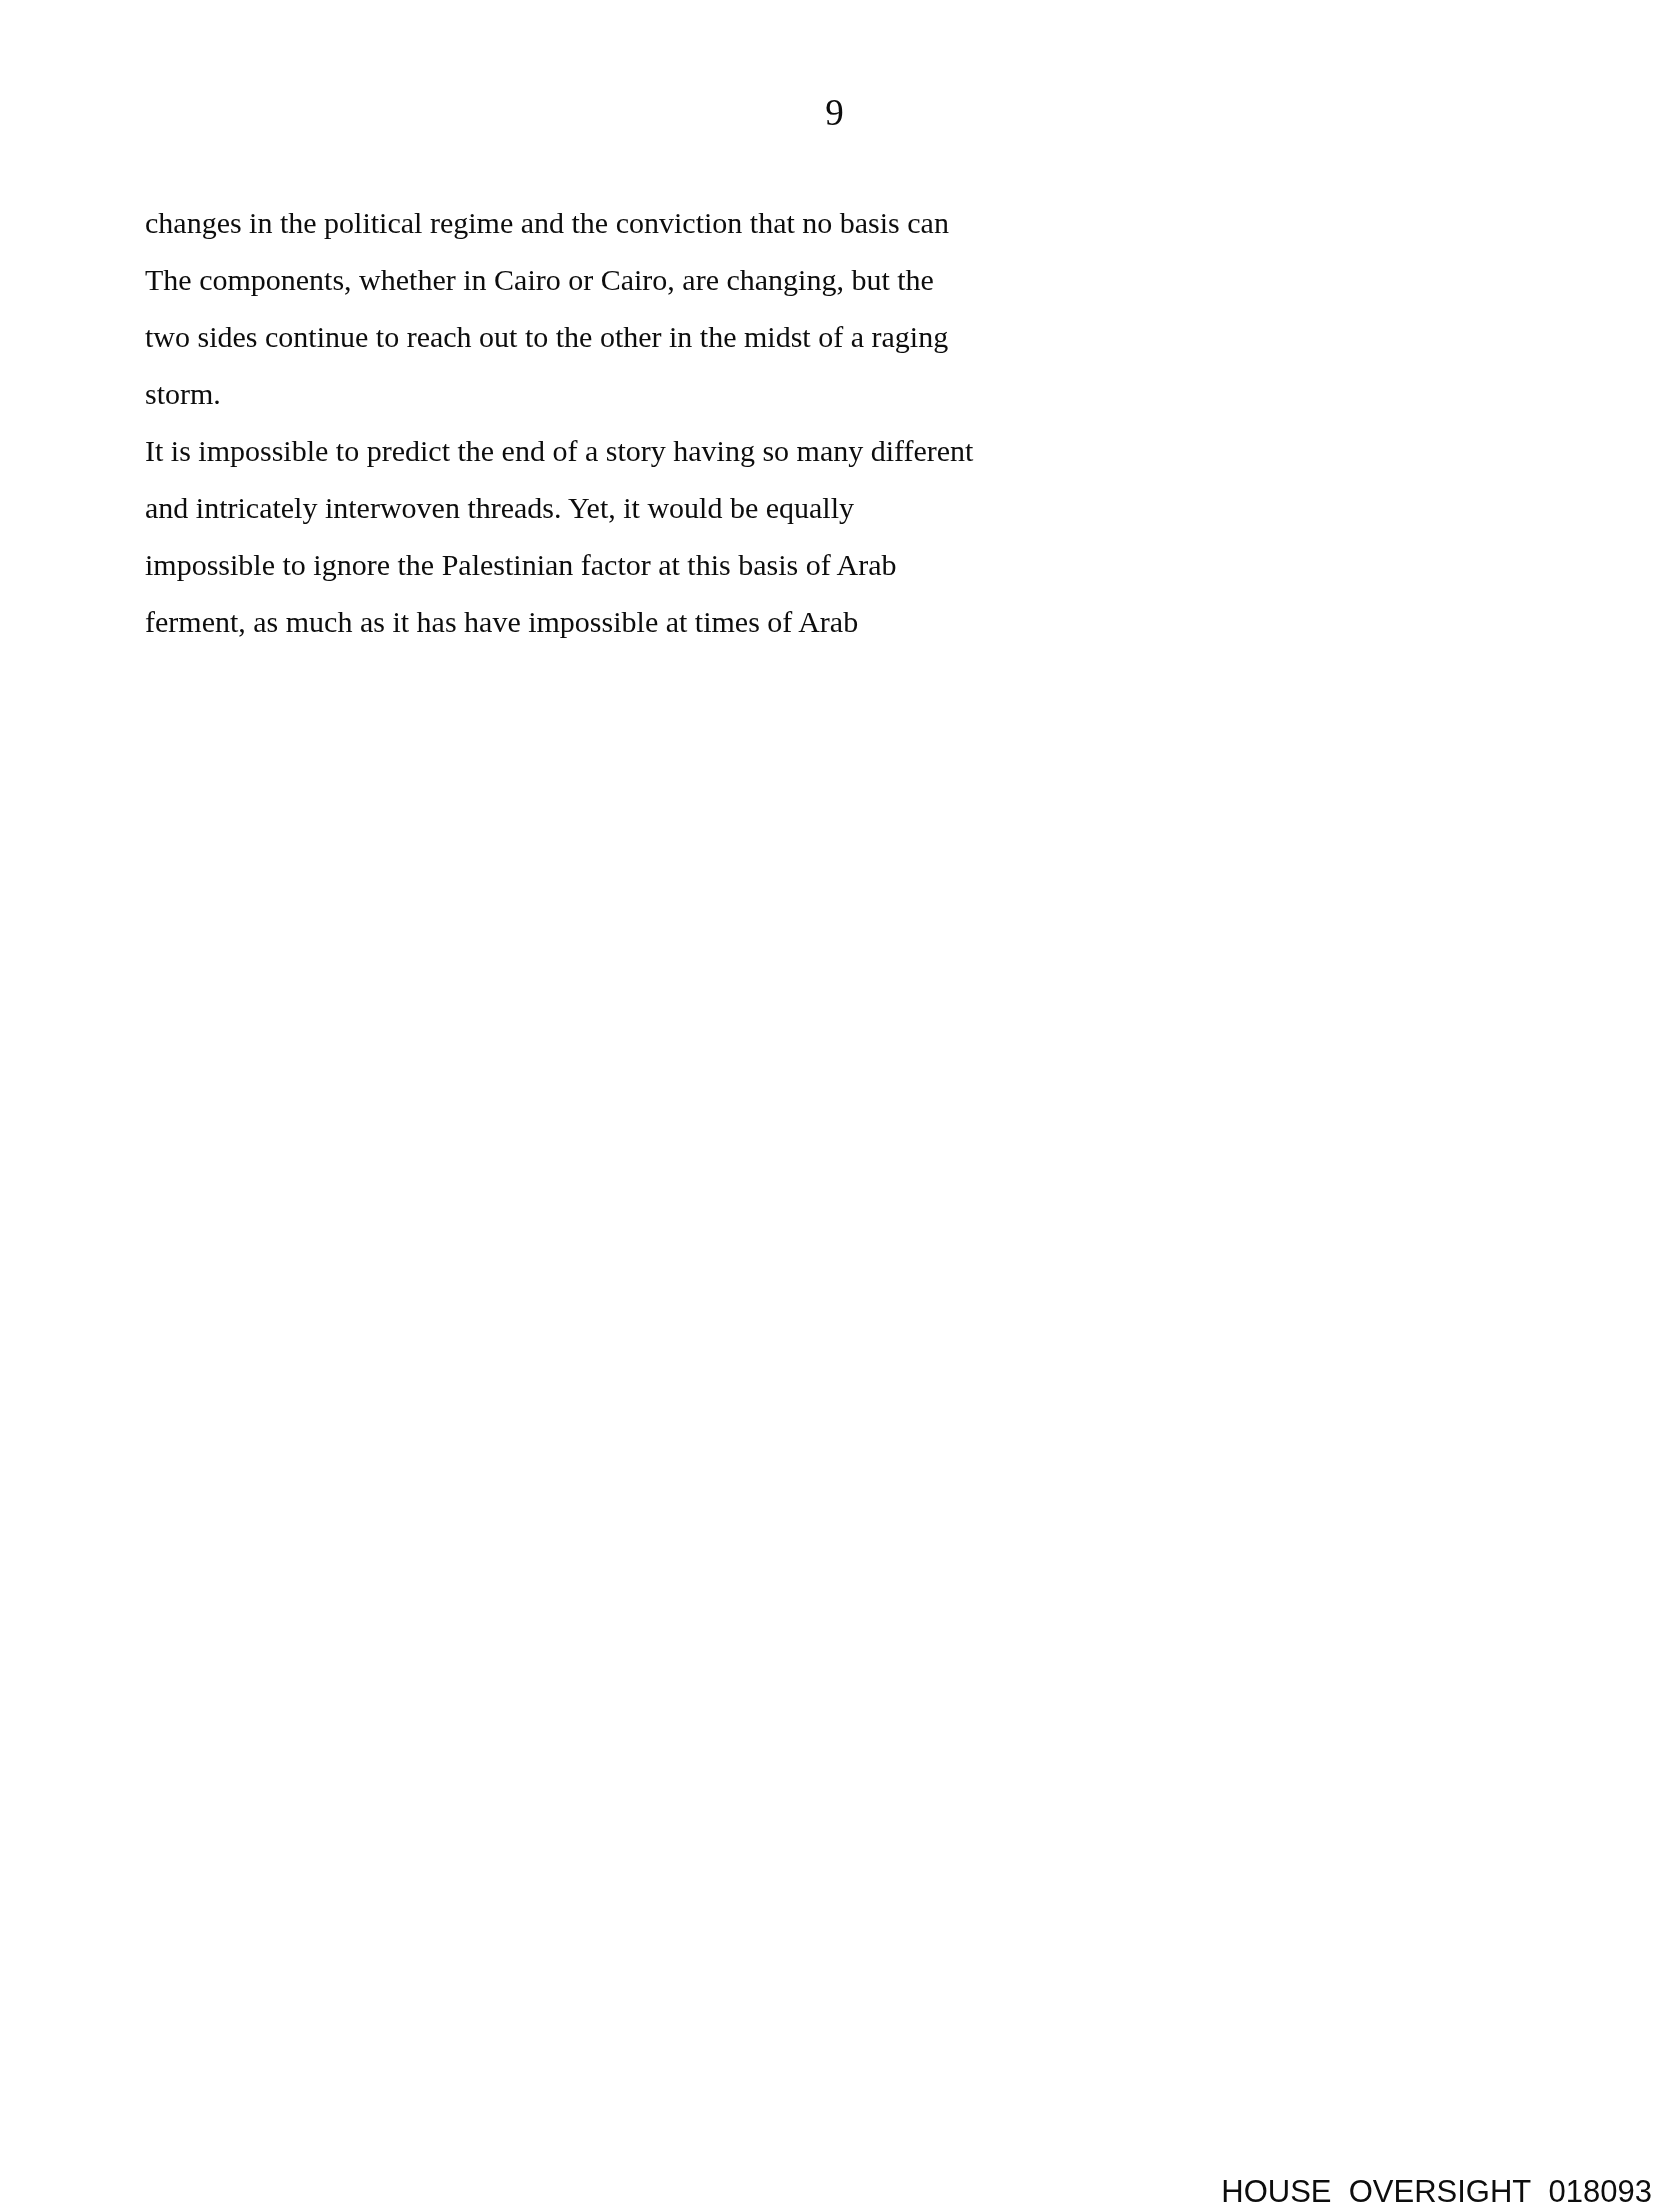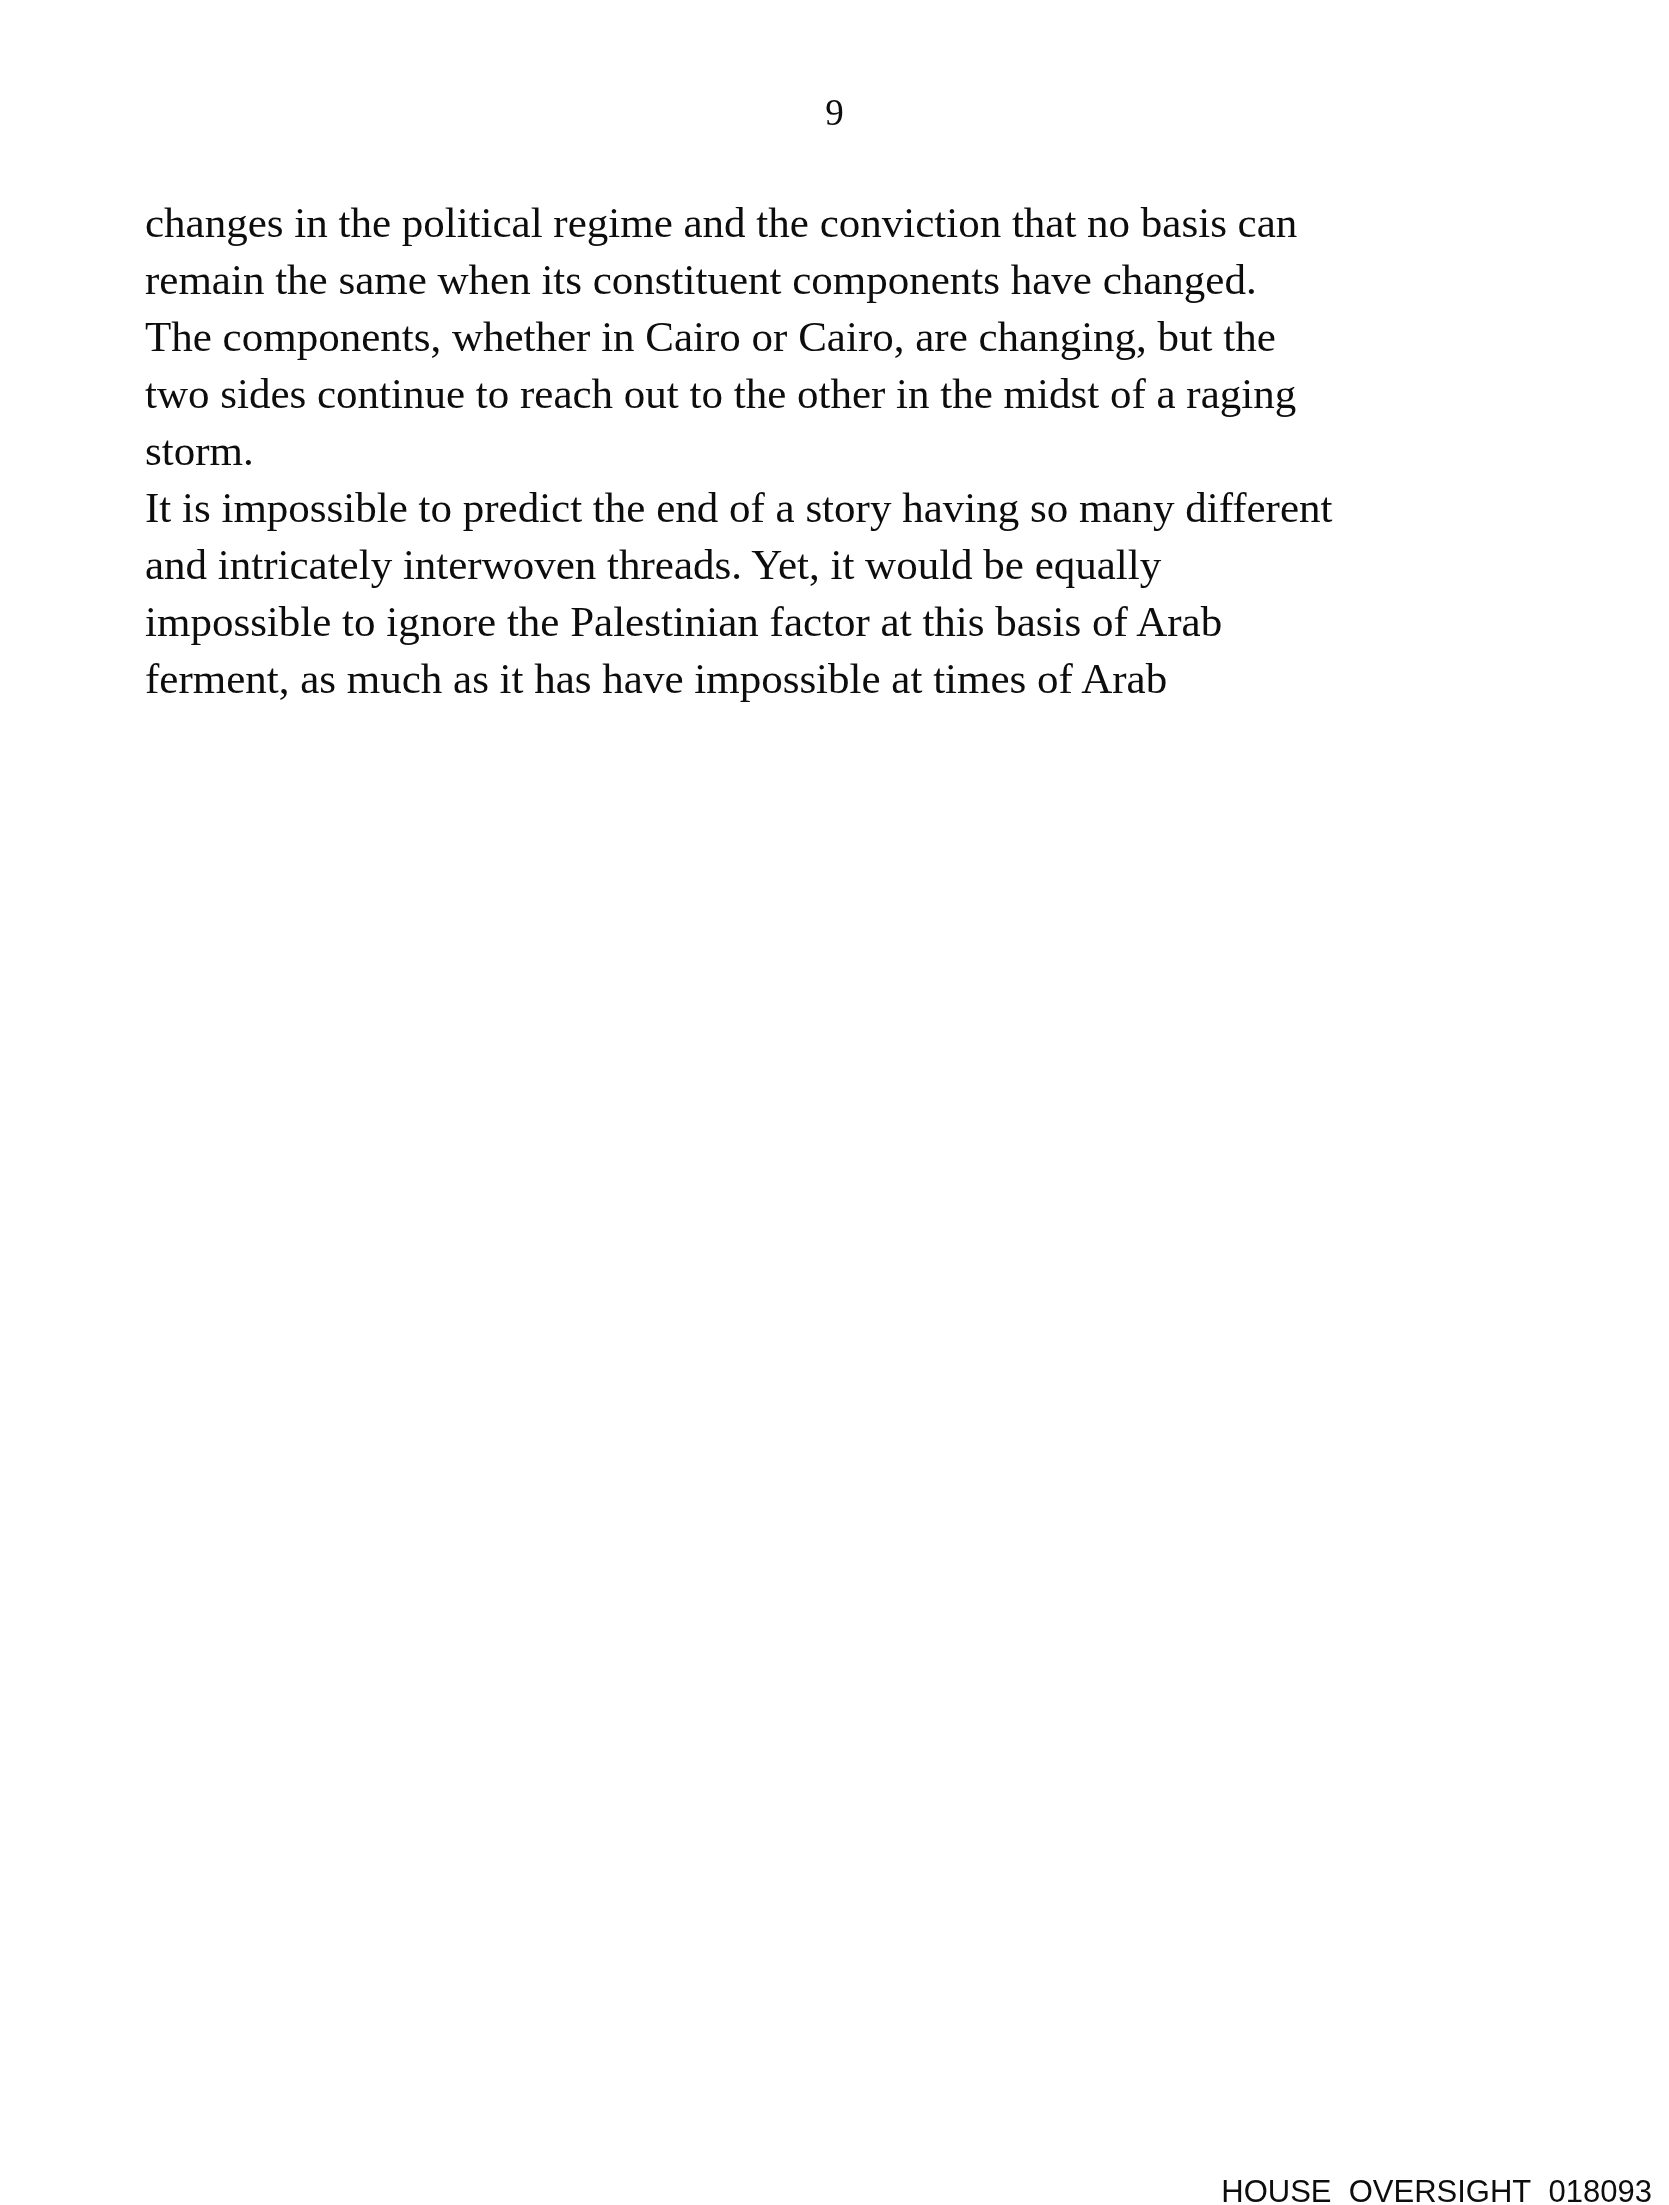--- a/index.html
+++ b/index.html
@@ -25,21 +25,21 @@
     font-size: 37px;
     line-height: 1.15;
     font-family: "Liberation Serif", serif;
     color: #0d0d0d;
   }
   .body-text {
     position: absolute;
     top: 194px;
     left: 145px;
     width: 1479px;
-    font-size: 43px;
+    font-size: 30px;
     line-height: 57px;
     font-family: "Liberation Serif", serif;
     color: #0d0d0d;
   }
   .text-line {
     white-space: nowrap;
   }
   .bates-number {
     position: absolute;
     top: 2159px;
@@ -54,21 +54,20 @@
 </style>
 </head>
 <body>
 
 <div class="page">
 
   <div class="page-number">9</div>
 
   <div class="body-text">
     <div class="text-line">changes in the political regime and the conviction that no basis can</div>
-    <div class="text-line">remain the same when its constituent components have changed.</div>
     <div class="text-line">The components, whether in Cairo or Cairo, are changing, but the</div>
     <div class="text-line">two sides continue to reach out to the other in the midst of a raging</div>
     <div class="text-line">storm.</div>
     <div class="text-line">It is impossible to predict the end of a story having so many different</div>
     <div class="text-line">and intricately interwoven threads. Yet, it would be equally</div>
     <div class="text-line">impossible to ignore the Palestinian factor at this basis of Arab</div>
     <div class="text-line">ferment, as much as it has have impossible at times of Arab</div>
   </div>
 
   <div class="bates-number">HOUSE_OVERSIGHT_018093</div>

